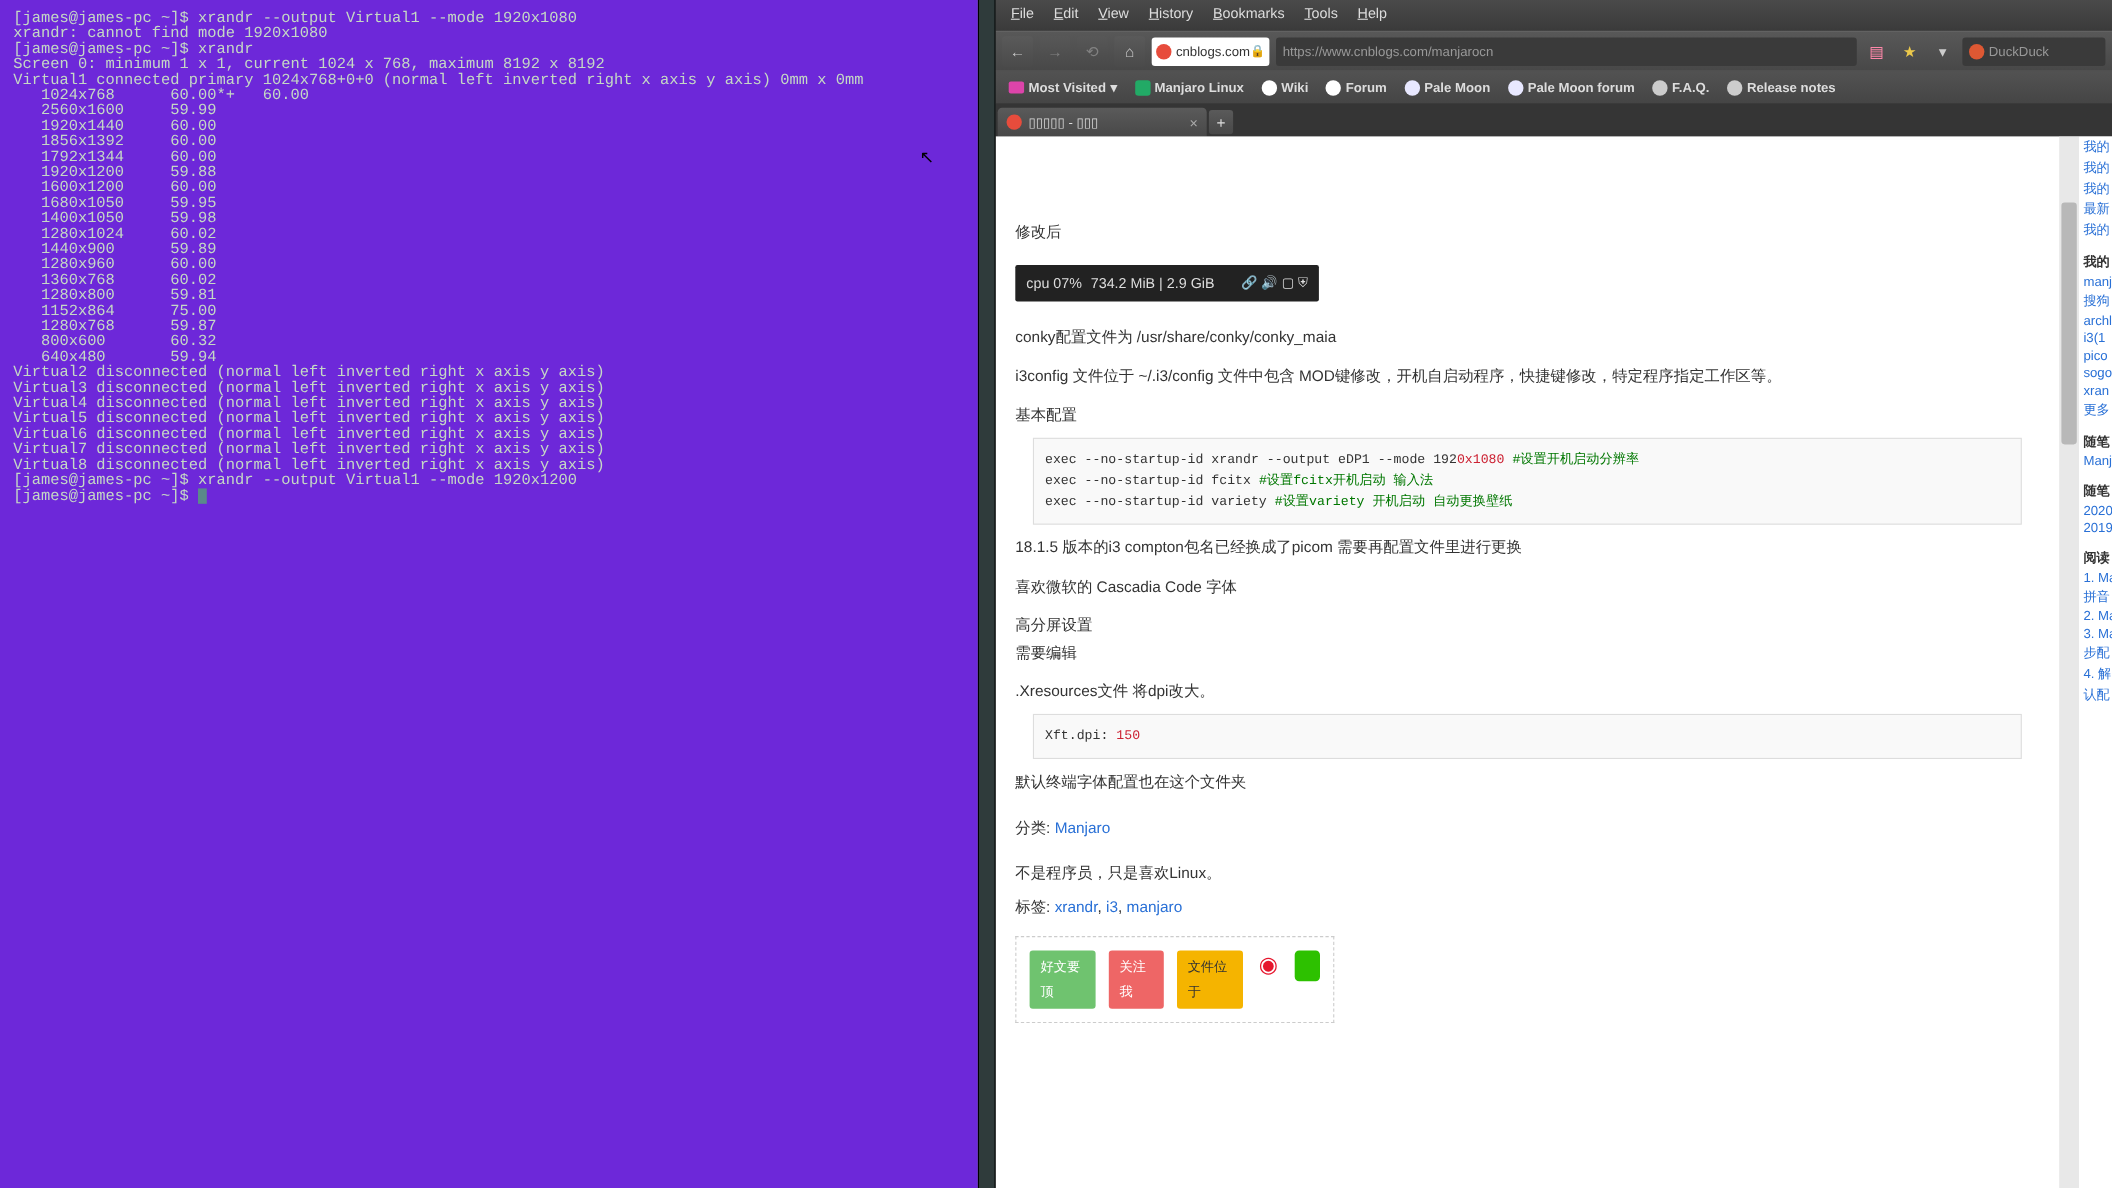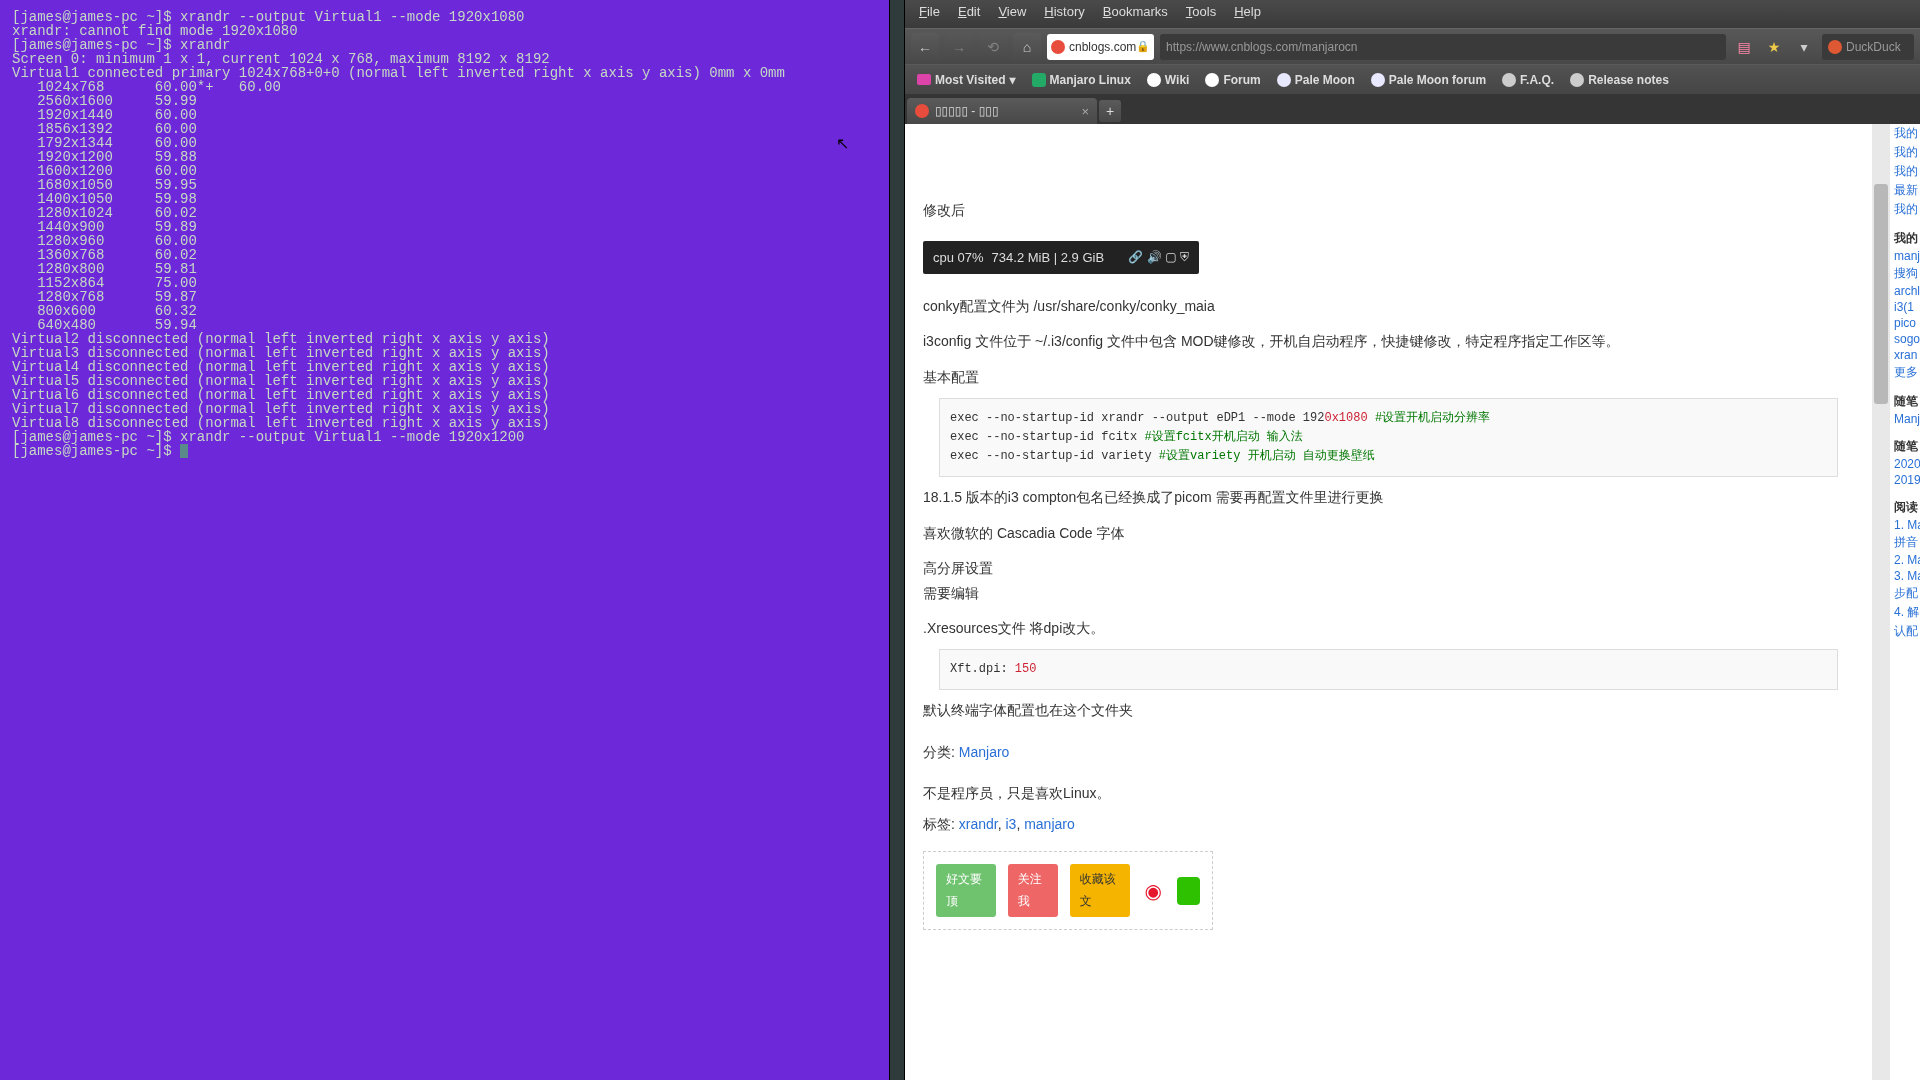--- a/index.html
+++ b/index.html
@@ -16,21 +16,21 @@
 .nav-btn { width: 28px; height: 28px; background: linear-gradient(#5a5a5a, #4a4a4a); border-radius: 3px; display: flex; align-items: center; justify-content: center; color: #ccc; font-size: 14px; }
 .nav-btn.dis { opacity: 0.4; }
 .urlbox { flex: 0 0 90px; height: 26px; background: #fff; border-radius: 3px; display: flex; align-items: center; padding: 0 4px; font-size: 12px; }
 .urlbox .favicon { width: 14px; height: 14px; background: #e74c3c; border-radius: 50%; margin-right: 4px; }
 .urlbox .domain { color: #333; }
 .urlbox .lock { color: #2a8; margin-left: auto; font-size: 11px; }
 .urlbar { flex: 1; height: 26px; background: #3a3a3a; border-radius: 3px; display: flex; align-items: center; padding: 0 6px; color: #999; font-size: 12px; }
 .nav-icon { width: 24px; height: 24px; display: flex; align-items: center; justify-content: center; color: #ccc; font-size: 14px; }
 .star-icon { color: #ecc94b; }
 .rss-icon { color: #f8a; }
-.search-box { width: 92px; height: 26px; background: #3a3a3a; border-radius: 3px; display: flex; align-items: center; padding: 0 6px; color: #999; font-size: 12px; gap: 4px; }
+.search-box { width: 130px; height: 26px; background: #3a3a3a; border-radius: 3px; display: flex; align-items: center; padding: 0 6px; color: #999; font-size: 12px; gap: 4px; }
 .search-box .duck { width: 14px; height: 14px; background: #de5833; border-radius: 50%; }
 .bookmarkbar { height: 30px; background: linear-gradient(#525252, #454545); display: flex; align-items: center; padding: 0 6px; gap: 4px; border-top: 1px solid #5a5a5a; }
 .bm-item { display: flex; align-items: center; gap: 4px; padding: 3px 6px; color: #ddd; font-size: 12px; border-radius: 3px; font-weight: bold; }
 .bm-item .dot { width: 14px; height: 14px; border-radius: 50%; background: #ccc; }
 .bm-item .folder { width: 14px; height: 11px; background: #d4a; border-radius: 2px; }
 .bm-item .ml { width: 14px; height: 14px; border-radius: 3px; background: #2a6; }
 .bm-item .wk { width: 14px; height: 14px; border-radius: 50%; background: #fff; color:#333; font-size:9px; text-align:center; line-height:14px; }
 .bm-item .pm { width: 14px; height: 14px; border-radius: 50%; background: #e8e8ff; }
 .tabbar { height: 30px; background: #353535; display: flex; align-items: flex-end; padding: 0 2px; gap: 2px; }
 .tab { height: 26px; background: linear-gradient(#5a5a5a, #484848); border-radius: 4px 4px 0 0; display: flex; align-items: center; padding: 0 8px; color: #ddd; font-size: 12px; gap: 6px; min-width: 190px; }
@@ -38,21 +38,21 @@
 .tab .close { margin-left: auto; color: #aaa; font-size: 13px; }
 .newtab { width: 22px; height: 22px; background: linear-gradient(#5a5a5a,#484848); border-radius: 3px; color: #ddd; display: flex; align-items: center; justify-content: center; font-size: 14px; margin-bottom: 2px; }
 .page { flex: 1; background: #fff; display: flex; overflow: hidden; }
 .content { flex: 1; padding: 14px 18px; color: #333; font-size: 14px; line-height: 1.8; overflow: hidden; }
 .statusbar-img { width: 276px; height: 33px; background: #222; border-radius: 2px; display: flex; align-items: center; padding: 0 10px; color: #ddd; font-size: 13px; gap: 8px; font-family: sans-serif; }
 .statusbar-img .icons { margin-left: auto; display: flex; gap: 6px; font-size: 12px; }
 .codebox { background: #f9f9f9; border: 1px solid #ddd; padding: 10px; font-family: 'Courier New', monospace; font-size: 12px; line-height: 1.6; white-space: pre; margin: 8px 16px; color: #333; }
 .codebox .num { color: #c23; }
 .codebox .cn { color: #070; }
 .content a { color: #2970d6; text-decoration: none; }
-.action-box { border: 1px dashed #ccc; padding: 12px; display: flex; gap: 12px; align-items: center; margin-top: 14px; width: 290px; }
+.action-box { border: 1px dashed #ccc; padding: 12px; display: flex; gap: 12px; margin-top: 14px; width: 290px; }
 .action-btn { padding: 5px 10px; border-radius: 3px; color: #fff; font-size: 12px; }
 .ab1 { background: #6fc36f; }
 .ab2 { background: #e66; }
 .ab3 { background: #f5b400; color:#333; }
 .soc-icon { width: 28px; height: 28px; border-radius: 4px; }
 .weibo { background: #fff; color:#e6162d; font-size:20px; text-align:center; line-height:28px; }
 .wechat { background: #2dc100; }
 .cursor-img { position: absolute; left: 836px; top: 130px; font-size: 16px; color: #000; pointer-events: none; }
 .sidebar-r { width: 30px; background: #fff; padding-top: 0; font-size: 12px; color: #2970d6; overflow: hidden; }
 .sidebar-r div { padding: 1px 4px; white-space: nowrap; }
@@ -194,21 +194,21 @@
       <p style="">需要编辑</p>
       <p style="margin-top:10px">.Xresources文件 将dpi改大。</p>
       <div class="codebox"><span>Xft.dpi: </span><span class="num">150</span></div>
       <p>默认终端字体配置也在这个文件夹</p>
       <p style="margin-top:16px"><span>分类: </span><a>Manjaro</a></p>
       <p style="margin-top:16px">不是程序员，只是喜欢Linux。</p>
       <p style="margin-top:6px"><span>标签: </span><span id="tags"><a>xrandr</a>, <a>i3</a>, <a>manjaro</a></span></p>
       <div class="action-box">
         <span class="action-btn ab1">好文要顶</span>
         <span class="action-btn ab2">关注我</span>
-        <span class="action-btn ab3">收藏该文</span>
+        <span class="action-btn ab3">文件位于</span>
         <div class="soc-icon weibo">◉</div>
         <div class="soc-icon wechat"></div>
       </div>
     </div>
     <div class="scrollbar">
         <div class="scrollthumb"></div>
       </div>
     <div class="sidebar-r" id="sidebar-r">
         <div>我的</div>
         <div>我的</div>

